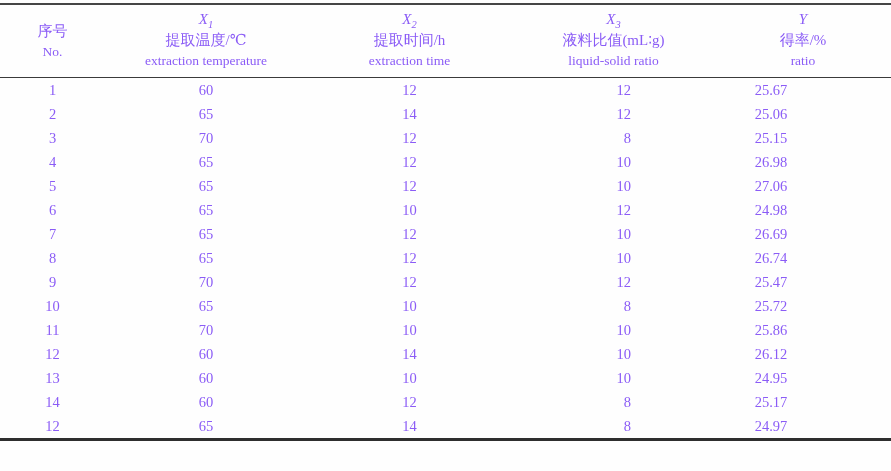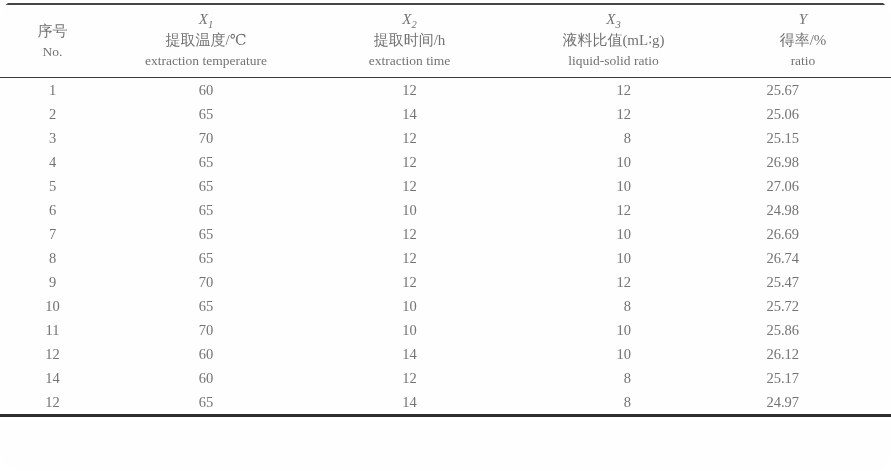--- a/index.html
+++ b/index.html
@@ -3,23 +3,22 @@
 <meta charset="utf-8">
 <style>
   html, body { margin: 0; padding: 0; background: #ffffff; }
   .page {
     width: 891px;
     height: 471px;
     box-sizing: border-box;
     background: #fefefe;
     padding-top: 3px;
     font-family: "Liberation Serif", "DejaVu Serif", serif;
-    color: #737373;
+    color: #8b5cf6;
     overflow: hidden;
-    border-radius: 18px;
   }
   table.doe {
     width: 891px;
     border-collapse: collapse;
     table-layout: fixed;
     border-top: 2px solid #454545;
     border-bottom: 3px solid #2e2e2e;
   }
   thead th {
     border-bottom: 1.2px solid #3a3a3a;
@@ -33,21 +32,21 @@
   .h-zh  { font-size: 15px; line-height: 22px; }
   .h-en  { font-size: 13.5px; line-height: 19px; }
   tbody td {
     font-size: 14.5px;
     height: 24px;
     padding: 0;
     text-align: center;
     vertical-align: middle;
   }
   td.col-x3 { text-align: right; padding-right: 84px; }
-  td.col-y  { text-align: right; padding-right: 92px; }
+  td.col-y  { padding-right: 64px; }
 </style>
 </head>
 <body>
 
 <div class="page">
   <table class="doe">
     <colgroup>
       <col style="width:105px">
       <col style="width:202px">
       <col style="width:205px">
@@ -161,20 +160,27 @@
     <td class="col-y">25.86</td>
   </tr>
         <tr>
     <td class="col-no">12</td>
     <td class="col-x1">60</td>
     <td class="col-x2">14</td>
     <td class="col-x3">10</td>
     <td class="col-y">26.12</td>
   </tr>
         <tr>
+    <td class="col-no">13</td>
+    <td class="col-x1">60</td>
+    <td class="col-x2">10</td>
+    <td class="col-x3">10</td>
+    <td class="col-y">24.95</td>
+  </tr>
+        <tr>
     <td class="col-no">14</td>
     <td class="col-x1">60</td>
     <td class="col-x2">12</td>
     <td class="col-x3">8</td>
     <td class="col-y">25.17</td>
   </tr>
         <tr>
     <td class="col-no">12</td>
     <td class="col-x1">65</td>
     <td class="col-x2">14</td>

